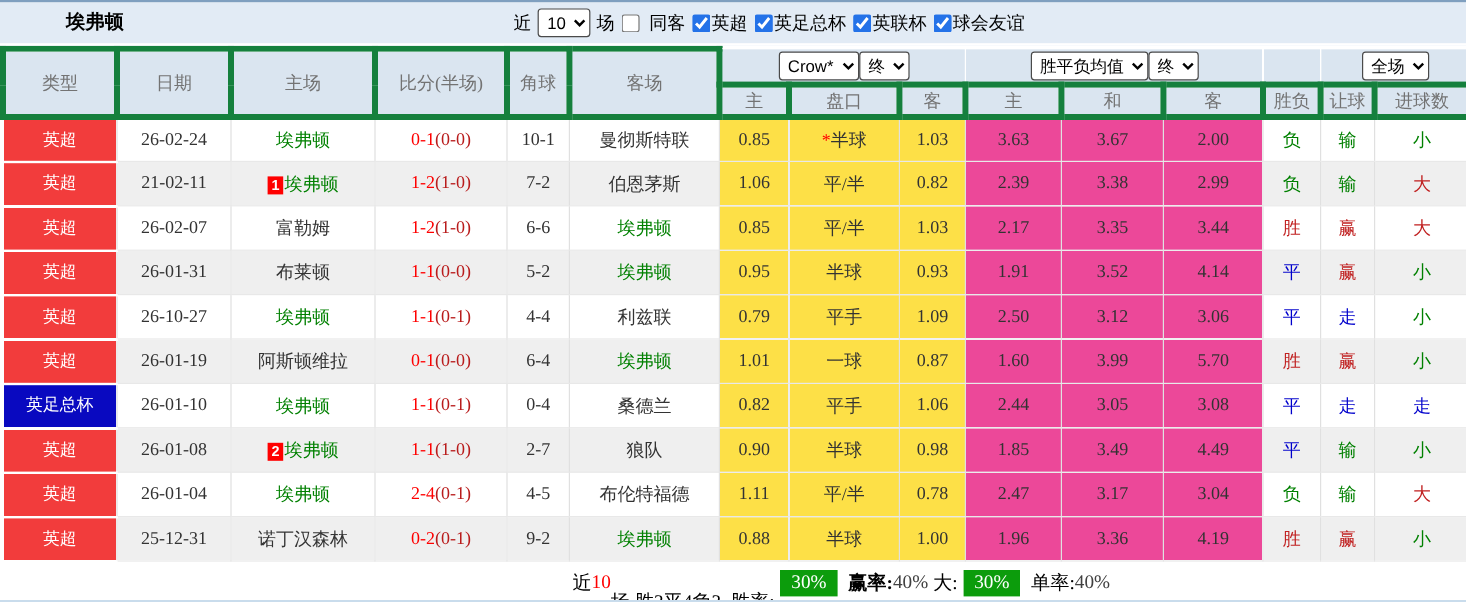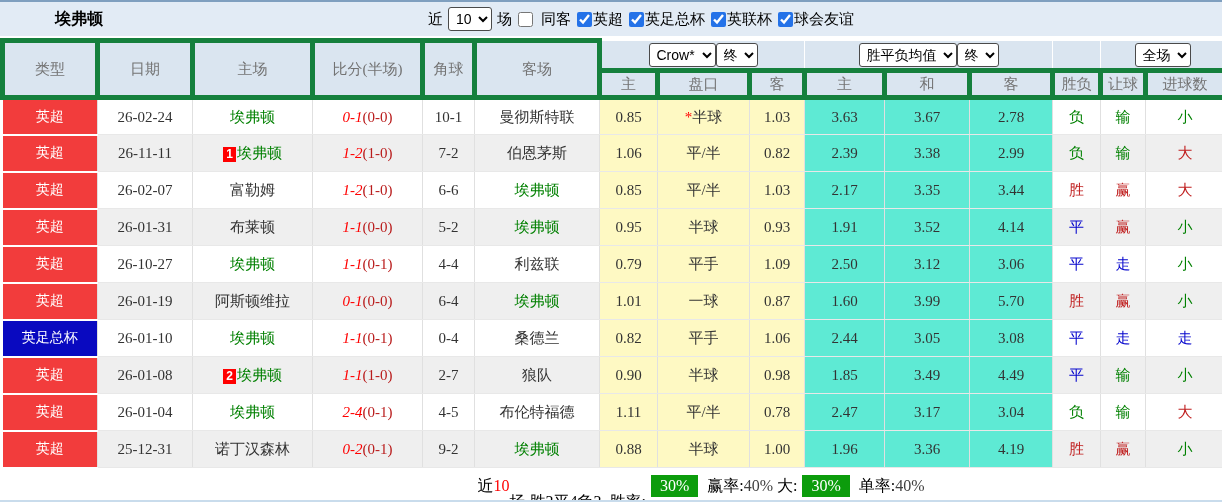--- a/index.html
+++ b/index.html
@@ -20,28 +20,28 @@
   table { border-collapse:collapse; table-layout:fixed; width:1222px; }
   th, td { padding:0; text-align:center; overflow:hidden; white-space:nowrap; }
   thead th { background:#dae5f0; font-weight:normal; font-size:15px; color:#737373; border:5px solid #15803d; }
   tr.hdr-drop td { background:#dae5f0; border:1px solid #fff; height:30px; }
   tr.hdr-sub th { height:27px; }
   .dropcell { }
   .dropwrap { display:flex; justify-content:center; align-items:flex-end; }
 
   tbody td { font-size:15px; color:#333; border-right:1px solid #e0e0e0; border-bottom:1px solid #e8e8e8; height:37px; background:#fff; }
   tr.even td { background:#efefef; }
-  td.c-crow, tr.even td.c-crow { background:#fef9c3; }
-  td.c-avg, tr.even td.c-avg { background:#5eead4; }
+  td.c-crow, tr.even td.c-crow { background:#fde047; }
+  td.c-avg, tr.even td.c-avg { background:#ec4899; }
   td.c-type { color:#fff; font-size:14px; border-bottom:2px solid #fff; }
   td.t-red, tr.even td.t-red { background:#f23c3c; }
   td.t-blue, tr.even td.t-blue { background:#0909c0; }
 
   .ev { color:#008000; }
-  .score-ft { color:#ff0000;font-style:italic; }
+  .score-ft { color:#ff0000; }
   .half { color:#b91c1c; }
   .g { color:#008000; } .r { color:#c02020; } .b { color:#0000cc; }
   .star { color:#ff0000; }
   .card-badge { display:inline-block; background:#ff0000; color:#fff; font-size:12px; font-weight:bold; width:13px; height:15px; line-height:15px; font-family:"Liberation Sans",sans-serif; margin-right:1px; text-align:center; }
 
   
   .footer { height:35px; display:flex; align-items:center; justify-content:center; padding-left:180px; font-size:16px; color:#000; background:#fff; }
   .footer .fred { color:#ff0000; }
   .footer .fblue { color:#404040; }
   .footer .fbadge { background:#0c9c0c; color:#fff; padding:2px 9px; margin:0 5px; }
@@ -145,28 +145,28 @@
           <td>26-02-24</td>
           <td><span class="ev">埃弗顿</span></td>
           <td><span class="score-ft">0-1</span><span class="half">(0-0)</span></td>
           <td>10-1</td>
           <td><span>曼彻斯特联</span></td>
           <td class="c-crow">0.85</td>
           <td class="c-crow"><span class="star">*</span>半球</td>
           <td class="c-crow">1.03</td>
           <td class="c-avg">3.63</td>
           <td class="c-avg">3.67</td>
-          <td class="c-avg">2.78</td>
+          <td class="c-avg">2.00</td>
           <td><span class="g">负</span></td>
           <td><span class="g">输</span></td>
           <td><span class="g">小</span></td>
         </tr>
         <tr class="even">
           <td class="c-type t-red">英超</td>
-          <td>26-11-11</td>
+          <td>21-02-11</td>
           <td><span class="card-badge">1</span><span class="ev">埃弗顿</span></td>
           <td><span class="score-ft">1-2</span><span class="half">(1-0)</span></td>
           <td>7-2</td>
           <td><span>伯恩茅斯</span></td>
           <td class="c-crow">1.06</td>
           <td class="c-crow">平/半</td>
           <td class="c-crow">0.82</td>
           <td class="c-avg">2.39</td>
           <td class="c-avg">3.38</td>
           <td class="c-avg">2.99</td>
@@ -311,21 +311,21 @@
           <td><span class="g">小</span></td>
         </tr>
       </tbody>
   </table>
 
   <div class="footer">
       <span style="white-space: pre;">近</span>
       <span class="fred">10</span>
       <span style="white-space: pre; margin-top: 32px;">场,胜3平4负3, 胜率:</span>
       <span class="fbadge">30%</span>
-      <span style="white-space: pre;"> 赢率:</span>
+      <span style="white-space: pre; font-weight: bold;"> 赢率:</span>
       <span class="fblue">40%</span>
       <span style="white-space: pre;"> 大:</span>
       <span class="fbadge">30%</span>
       <span style="white-space: pre;"> 单率:</span>
       <span class="fblue">40%</span>
     </div>
 
 </div>
 
 </body></html>

